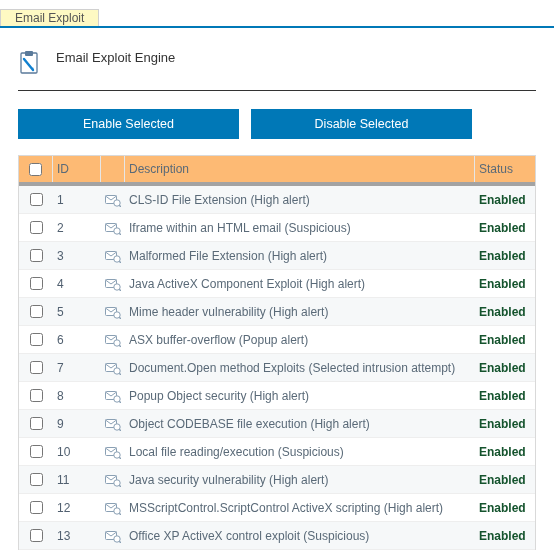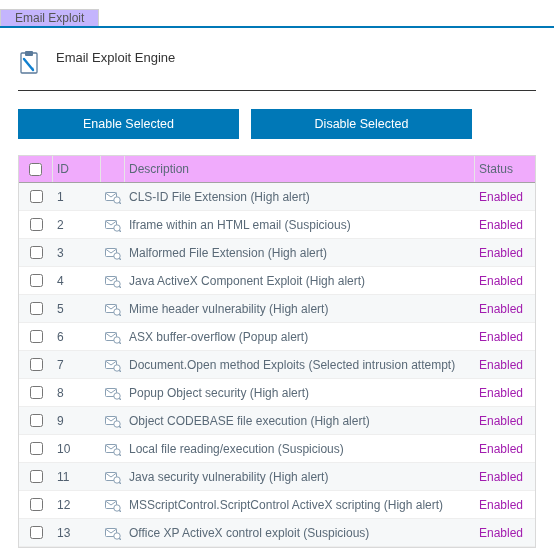--- a/index.html
+++ b/index.html
@@ -11,21 +11,21 @@
     background: #fff;
     width: 554px;
   }
   .tab-bar {
     border-bottom: 2px solid #0078b7;
     height: 28px;
     display: flex;
     align-items: flex-end;
   }
   .tab {
-    background: #c4b5fd;
+    background: #fef9c3;
     border: 1px solid #d0d0d0;
     border-bottom: none;
     padding: 1px 14px;
     font-size: 12px;
     color: #555;
     position: relative;
     top: 0;
   }
   .content {
     padding: 14px 18px 0 18px;
@@ -55,43 +55,43 @@
     width: 221px;
     cursor: pointer;
     text-align: center;
   }
   .grid {
     border: 1px solid #d9d9d9;
     width: 100%;
   }
   .grid-header {
     display: flex;
-    background: #f0abfc;
-    border-bottom: 1px solid #a3a3a3;
+    background: #fdba74;
+    border-bottom: 4px solid #a3a3a3;
     color: #5a6a78;
     justify-content: center;
   }
   .col-check { width: 34px; display:flex; align-items:center; justify-content:center;}
   .col-id    { width: 48px; padding: 6px 4px; display:flex; align-items:center;}
   .col-icon  { width: 24px; display:flex; align-items:center; justify-content:center;}
   .col-desc  { flex: 1; padding: 6px 4px; display:flex; align-items:center;}
   .col-status{ width: 60px; padding: 6px 4px; display:flex; align-items:center;}
   .grid-header > div { border-right: 1px solid #e6e6e6; }
   .grid-header > div:last-child { border-right: none; }
   .grid-row {
     display: flex;
     border-bottom: 1px solid #eee;
     color: #5a6a78;
     height: 28px;
   }
   .grid-row:nth-child(odd) { background: #f6f8f9; }
   .grid-row:nth-child(even){ background: #fff; }
   .grid-row .col-id { color: #516070; font-weight: 500;}
   .grid-row .col-desc { color: #5a6a78; }
-  .grid-row .col-status { color: #a21caf; }
+  .grid-row .col-status { color: #14532d; font-weight: bold; }
   input[type=checkbox] {
     width: 13px; height: 13px; margin:0;
     accent-color: #888;
   }
   .clipboard-icon svg { display:block; }
   .row-icon svg { display:block; }
   .grid-body { }
 </style>
 </head>
 <body>

